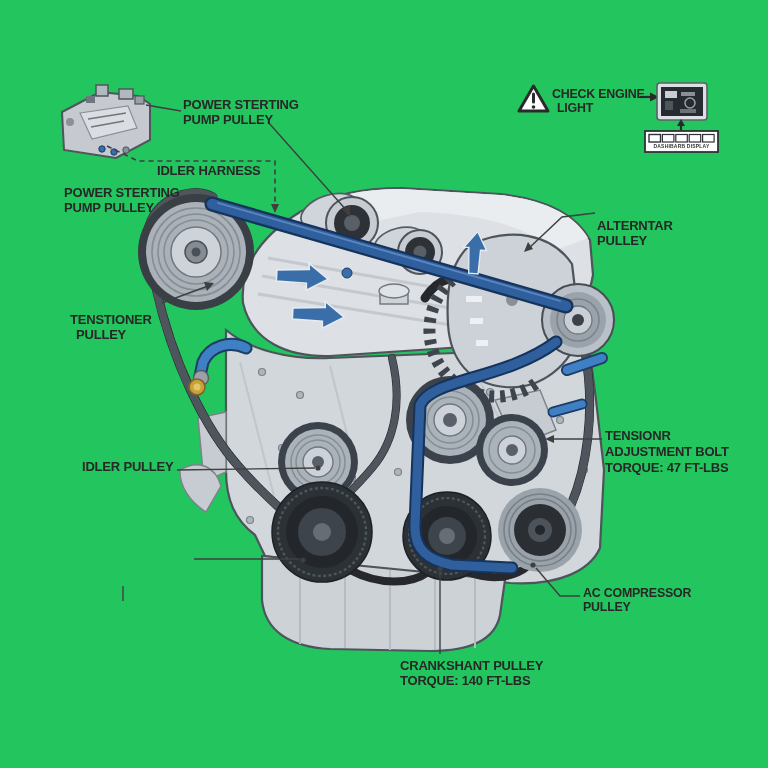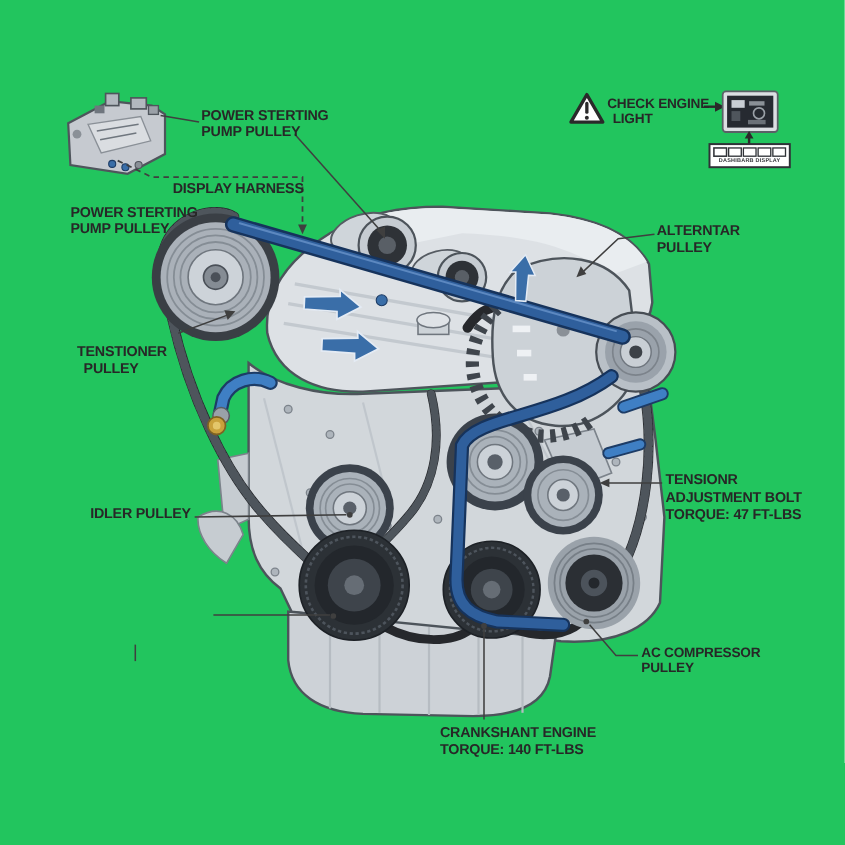--- a/index.html
+++ b/index.html
@@ -288,21 +288,21 @@
     <polygon points="271,204 279,204 275,213" fill="#3f3f3f"></polygon>
   </g>
 </svg>
 
   <div class="lbl" style="left:183px;top:97px;">
     <span>POWER STERTING</span>
     <span>PUMP PULLEY</span>
   </div>
 
   <div class="lbl" style="left:157px;top:163px;">
-    <span>DISPLAY HARNESS</span>
+    <span>IDLER HARNESS</span>
   </div>
 
   <div class="lbl" style="left:64px;top:185px;">
     <span>POWER STERTING</span>
     <span>PUMP PULLEY</span>
   </div>
 
   <div class="lbl" style="left:70px;top:312px;">
     <span>TENSTIONER</span>
     <span style="padding-left:6px;">PULLEY</span>
@@ -316,34 +316,34 @@
 
   <div class="lbl sm" style="left:552px;top:87px;">
     <span>CHECK ENGINE</span>
     <span style="padding-left:5px;">LIGHT</span>
   </div>
 
   <div class="tiny" style="left:646px;top:143.5px;width:71px;">
     <span>DASHIBARB DISPLAY</span>
   </div>
 
-  <div class="lbl" style="left:597px;top:202px;">
+  <div class="lbl" style="left:597px;top:218px;">
     <span>ALTERNTAR</span>
     <span>PULLEY</span>
   </div>
 
   <div class="lbl" style="left:605px;top:428px;font-size:13px;line-height:1.24;">
     <span>TENSIONR</span>
     <span>ADJUSTMENT BOLT</span>
     <span>TORQUE: 47 FT-LBS</span>
   </div>
 
   <div class="lbl sm" style="left:583px;top:586px;">
     <span>AC COMPRESSOR</span>
     <span>PULLEY</span>
   </div>
 
   <div class="lbl" style="left:400px;top:658px;">
-    <span>CRANKSHANT ENGINE</span>
+    <span>CRANKSHANT PULLEY</span>
     <span>TORQUE: 140 FT-LBS</span>
   </div>
 
 </div>
 
 </body></html>

